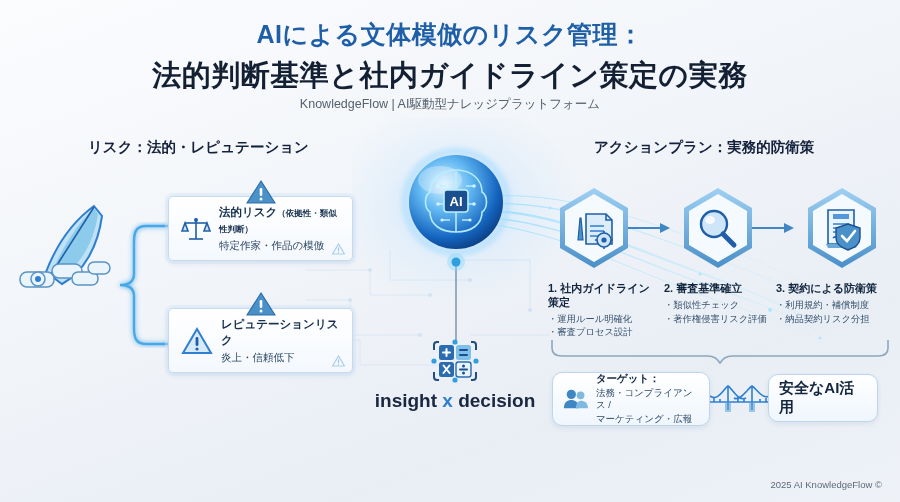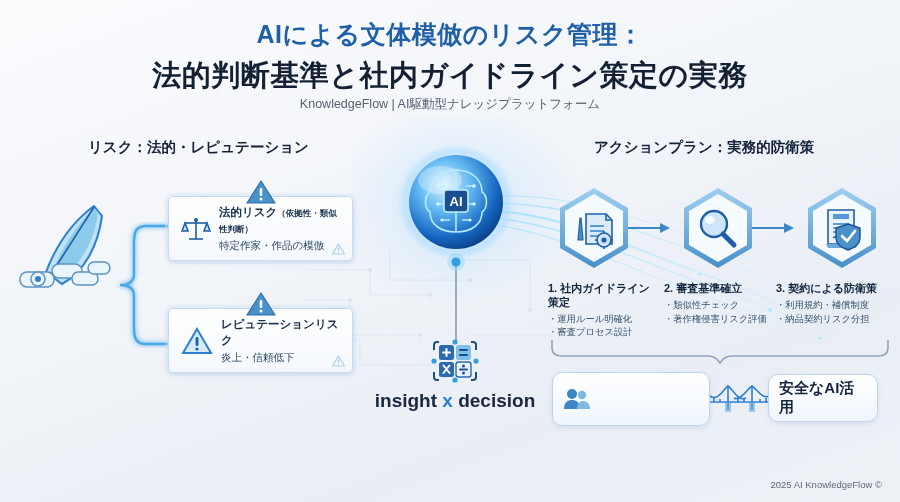--- a/index.html
+++ b/index.html
@@ -407,20 +407,25 @@
     <path d="M2 2 V10 C2 16 6 18 12 18 H158 C164 18 167 20 170 25 C173 20 176 18 182 18 H328 C334 18 338 16 338 10 V2" fill="none" stroke="#8fa6bd" stroke-width="1.6"></path>
   </svg>
 
   <div class="bbox" id="box-target">
     <svg width="28" height="24" viewBox="0 0 28 24">
       <circle cx="9" cy="7" r="5" fill="#3f86c4"></circle>
       <circle cx="19" cy="8" r="4.2" fill="#7fb9e0"></circle>
       <path d="M1 22 C1 15 5 13 9 13 C13 13 17 15 17 22 Z" fill="#3f86c4"></path>
       <path d="M14 22 C14 16 17 14 19.5 14 C23 14 27 16 27 22 Z" fill="#7fb9e0"></path>
     </svg>
+    <div>
+      <div class="bt-t">ターゲット：</div>
+      <div class="bt-s">法務・コンプライアンス /</div>
+      <div class="bt-s">マーケティング・広報</div>
+    </div>
   </div>
 
   <svg class="bridge" viewBox="0 0 60 36">
     <g stroke="#2f7fd0" stroke-width="1.6" fill="none">
       <path d="M0 22 H60"></path>
       <path d="M18 6 V30 M42 6 V30"></path>
       <path d="M0 16 C8 22 14 8 18 6 C22 8 28 22 36 18"></path>
       <path d="M24 18 C30 22 38 8 42 6 C46 8 52 20 60 16"></path>
       <path d="M4 22 V18 M10 22 V19 M28 22 V17 M34 22 V19 M50 22 V19 M56 22 V18"></path>
     </g>

